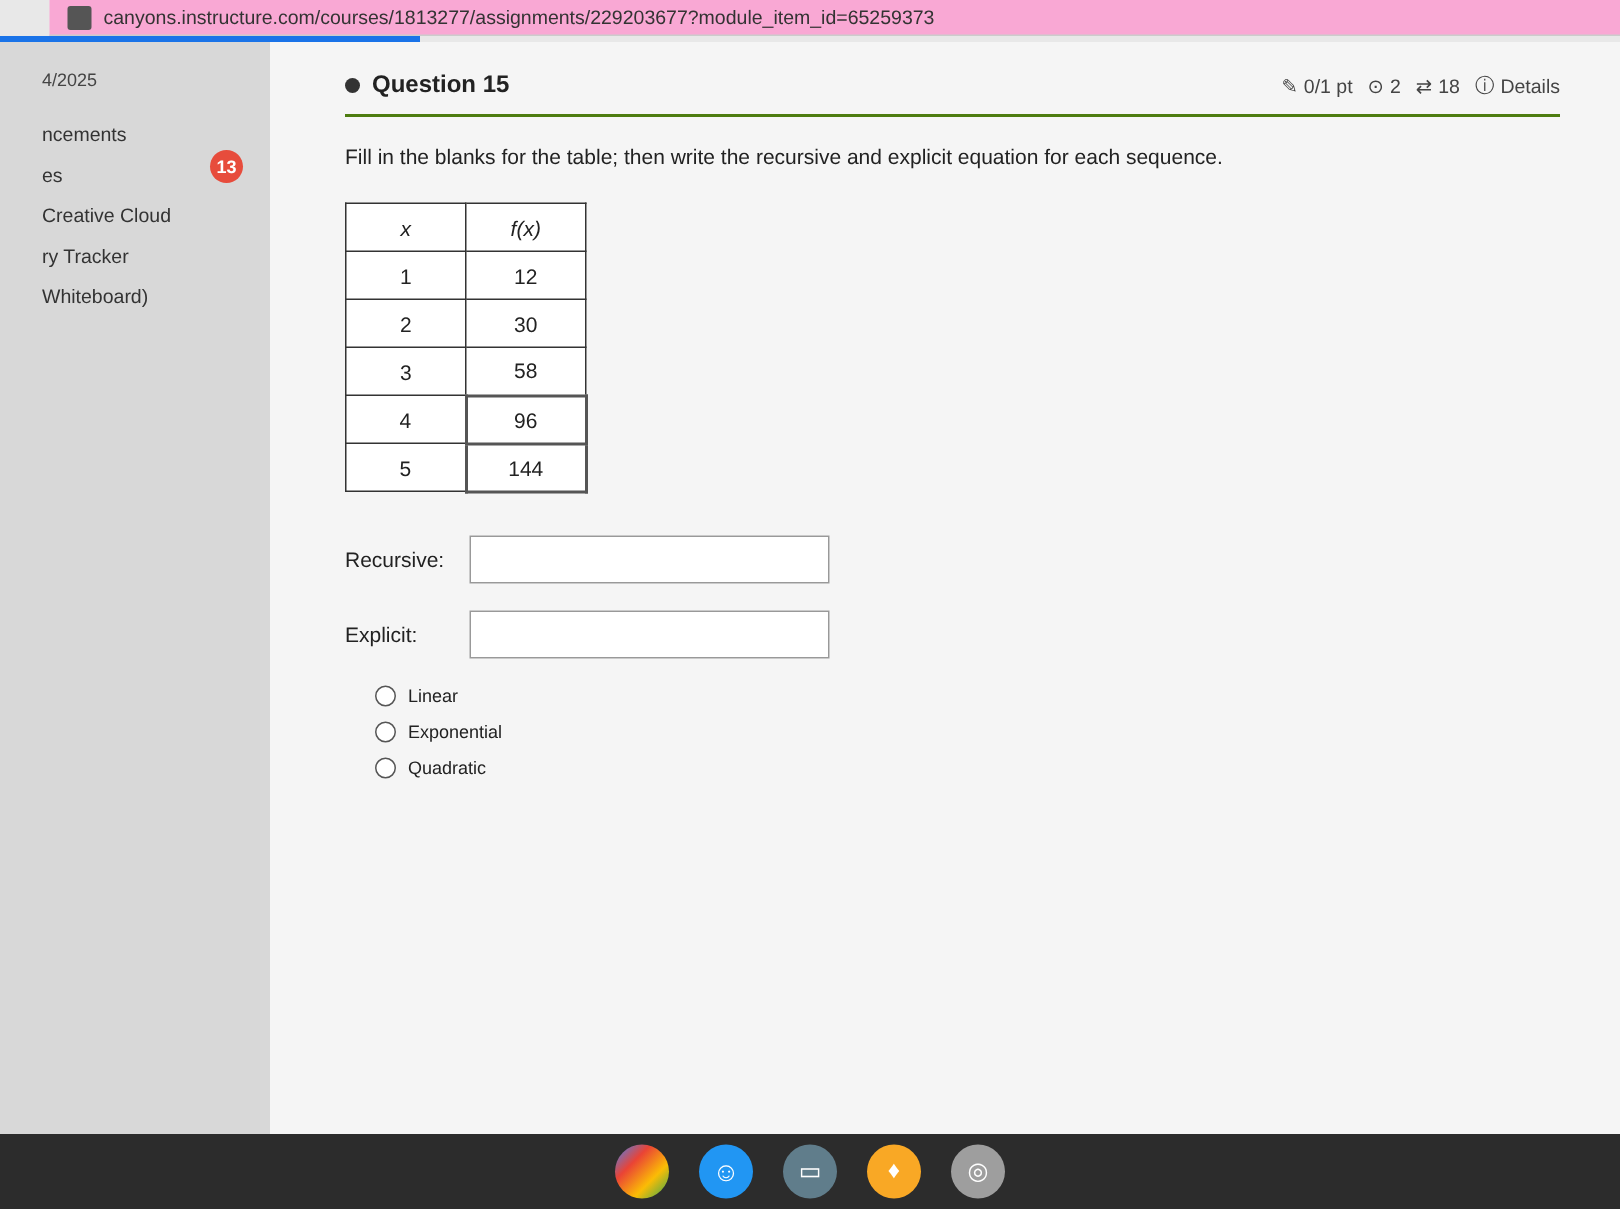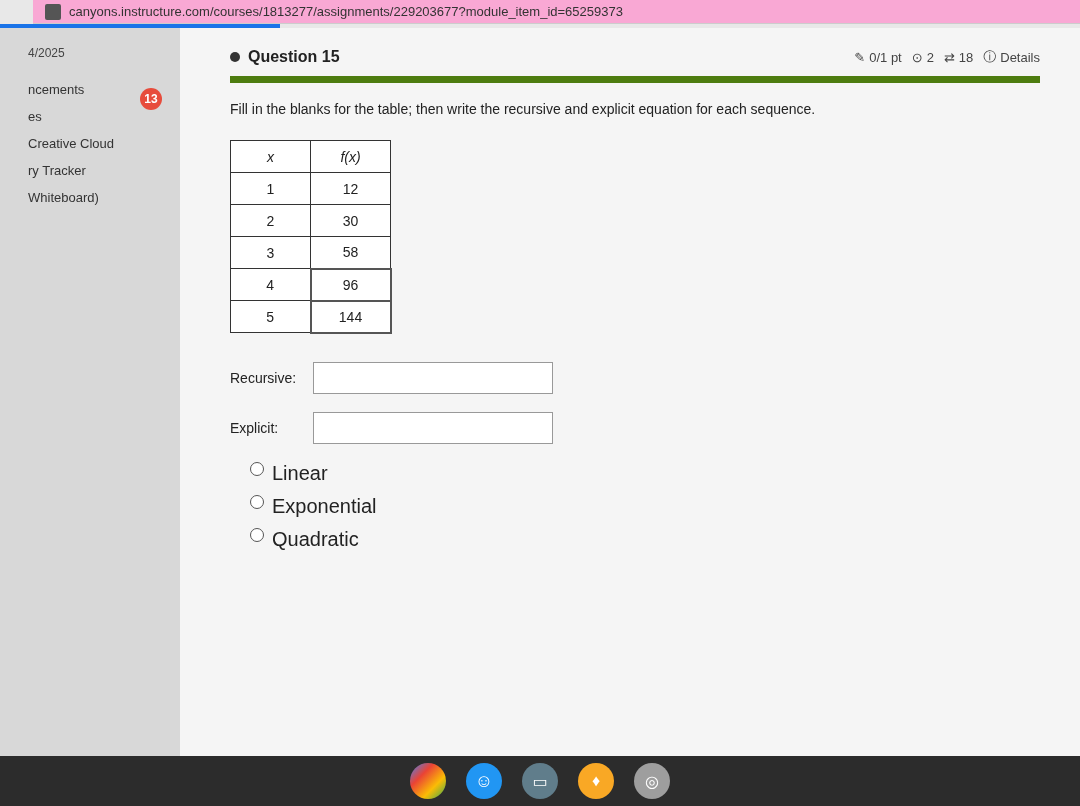--- a/index.html
+++ b/index.html
@@ -63,21 +63,21 @@
       position: relative;
     }
     .sidebar-date {
       font-size: 12px;
       color: #444;
       padding: 8px 12px 16px;
     }
     .sidebar-badge {
       position: absolute;
       right: 18px;
-      top: 60px;
+      top: 72px;
       background: #e74c3c;
       color: white;
       border-radius: 50%;
       width: 22px;
       height: 22px;
       display: flex;
       align-items: center;
       justify-content: center;
       font-size: 12px;
       font-weight: bold;
@@ -96,21 +96,21 @@
       overflow-y: auto;
       padding: 20px 40px 20px 50px;
     }
 
     
     .question-header {
       display: flex;
       align-items: center;
       justify-content: space-between;
       margin-bottom: 16px;
-      border-bottom: 7px solid #4d7c0f;
+      border-bottom: 2px solid #4d7c0f;
       padding-bottom: 10px;
     }
     .question-title {
       display: flex;
       align-items: center;
       gap: 8px;
       font-size: 16px;
       font-weight: 600;
       color: #222;
     }
@@ -192,23 +192,23 @@
     
     .radio-group {
       margin-bottom: 28px;
       display: flex;
       flex-direction: column;
       gap: 10px;
       padding-left: 20px;
     }
     .radio-item {
       display: flex;
-      align-items: flex-start;
+      align-items: center;
       gap: 8px;
-      font-size: 20px;
+      font-size: 12px;
       color: #222;
       cursor: pointer;
     }
     .radio-circle {
       width: 14px;
       height: 14px;
       border-radius: 50%;
       border: 1.5px solid #555;
       background: white;
       flex-shrink: 0;

